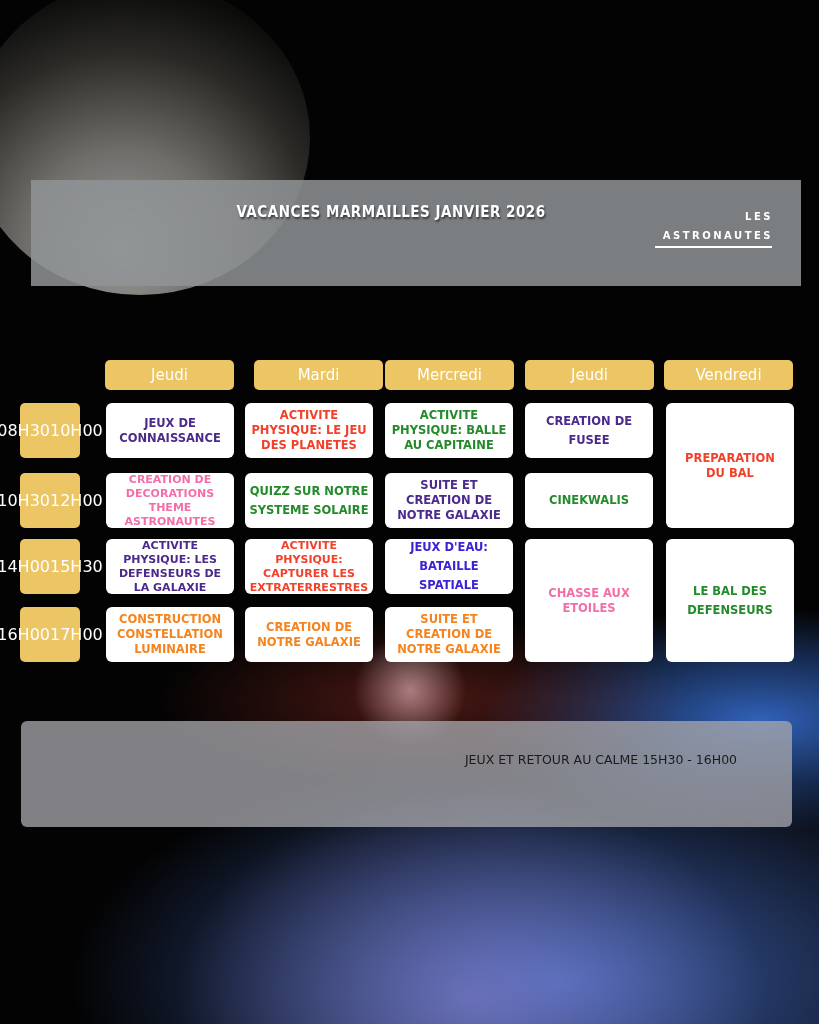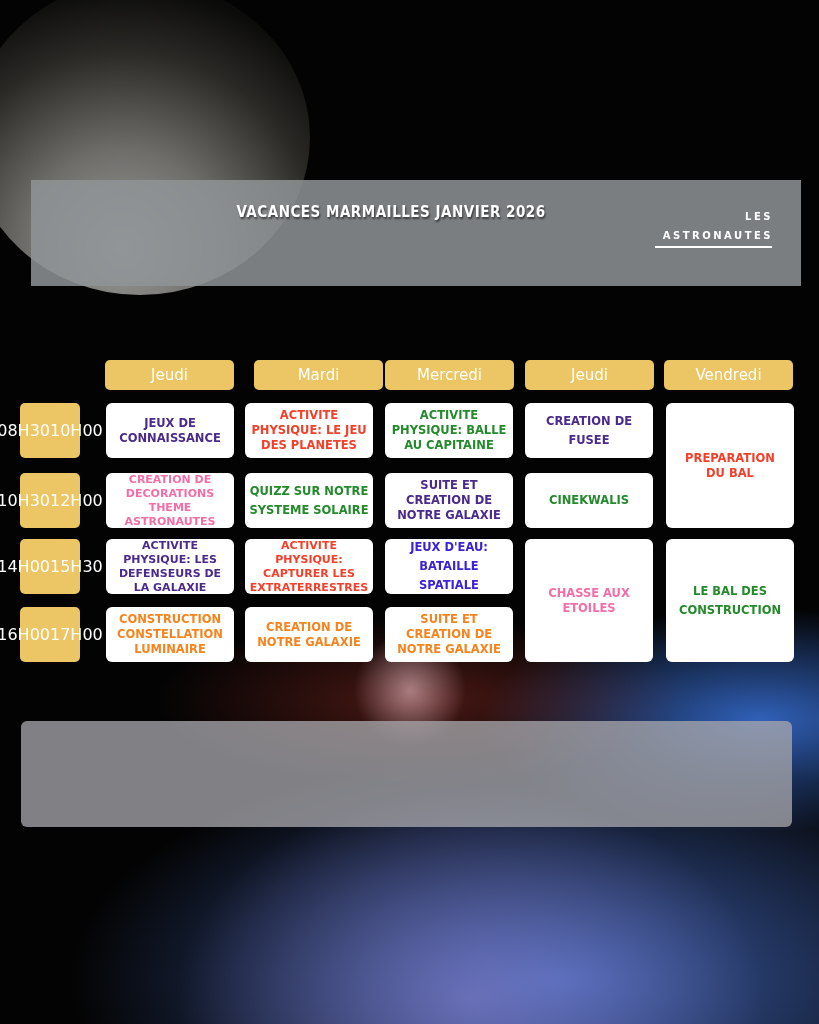--- a/index.html
+++ b/index.html
@@ -88,18 +88,19 @@
 <div class="cell" style="left:385px;top:403px;width:128px;height:55px;color:#248a2b">ACTIVITE PHYSIQUE: BALLE AU CAPITAINE</div>
 <div class="cell" style="left:385px;top:473px;width:128px;height:55px;color:#4b2a8c">SUITE ET CREATION DE NOTRE GALAXIE</div>
 <div class="cell" style="left:385px;top:539px;width:128px;height:55px;color:#3a22d6;line-height:19px">JEUX D'EAU: BATAILLE SPATIALE</div>
 <div class="cell" style="left:385px;top:607px;width:128px;height:55px;color:#f5841f">SUITE ET CREATION DE NOTRE GALAXIE</div>
 
 <div class="cell" style="left:525px;top:403px;width:128px;height:55px;color:#4b2a8c;line-height:19px">CREATION DE FUSEE</div>
 <div class="cell" style="left:525px;top:473px;width:128px;height:55px;color:#248a2b">CINEKWALIS</div>
 <div class="cell" style="left:525px;top:539px;width:128px;height:123px;color:#f36ea7;padding:8px 18px">CHASSE AUX ETOILES</div>
 
 <div class="cell" style="left:666px;top:403px;width:128px;height:125px;color:#f2402a;padding:0 22px">PREPARATION DU BAL</div>
-<div class="cell" style="left:666px;top:539px;width:128px;height:123px;color:#248a2b;line-height:19px;padding:0 14px">LE BAL DES CONSTRUCTION</div>
+<div class="cell" style="left:666px;top:539px;width:128px;height:123px;color:#248a2b;line-height:19px;padding:0 14px">LE BAL DES DEFENSEURS</div>
 
 <div class="footer">
   <div class="fcol right">
+    <div>JEUX ET RETOUR AU CALME 15H30 - 16H00</div>
   </div>
 </div>
 
 </body></html>

